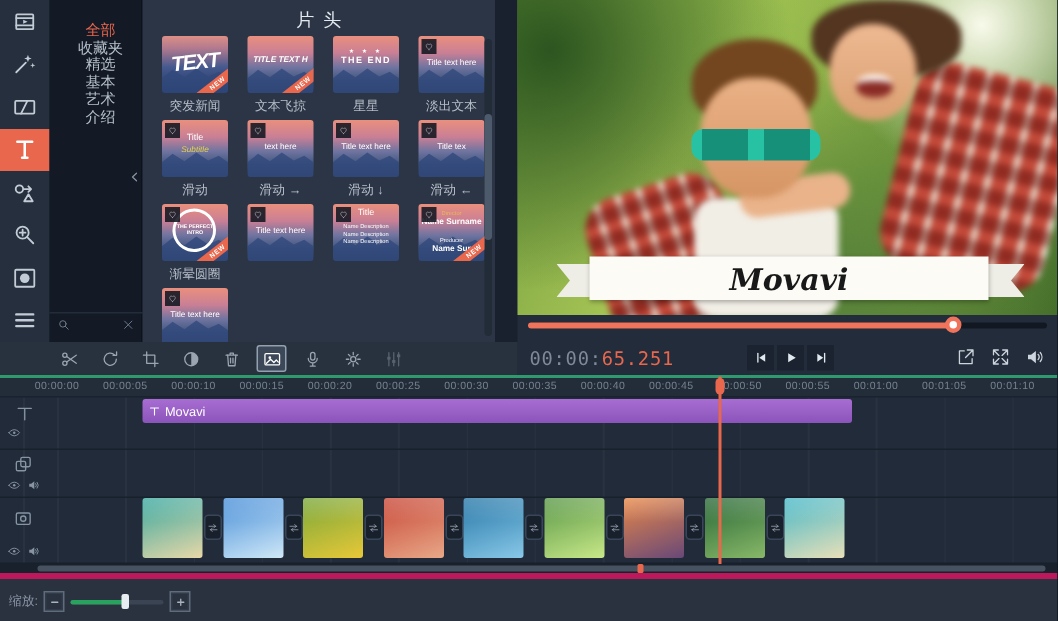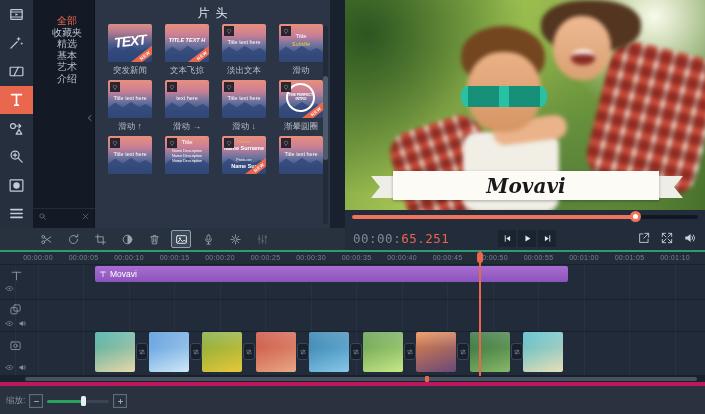--- a/index.html
+++ b/index.html
@@ -363,20 +363,27 @@
           <div class="lbl">突发新闻</div>
         </div>
         <div class="cell">
           <div class="thumb v-flytext">
             <div class="t1">TITLE TEXT H</div>
             <div class="new">NEW</div>
           </div>
           <div class="lbl">文本飞掠</div>
         </div>
         <div class="cell">
+          <div class="thumb v-theend">
+            <div class="t2">★ ★ ★</div>
+            <div class="t1">THE END</div>
+          </div>
+          <div class="lbl">星星</div>
+        </div>
+        <div class="cell">
           <div class="thumb v-title">
             <div class="heart">
               <svg class="ic">
                 <use href="#i-heart"></use>
               </svg>
             </div>
             <div class="t1">Title text here</div>
           </div>
           <div class="lbl">淡出文本</div>
         </div>
@@ -392,45 +399,45 @@
           </div>
           <div class="lbl">滑动</div>
         </div>
         <div class="cell">
           <div class="thumb v-title">
             <div class="heart">
               <svg class="ic">
                 <use href="#i-heart"></use>
               </svg>
             </div>
+            <div class="t1">text here</div>
+          </div>
+          <div class="lbl">滑动 →</div>
+        </div>
+        <div class="cell">
+          <div class="thumb v-title">
+            <div class="heart">
+              <svg class="ic">
+                <use href="#i-heart"></use>
+              </svg>
+            </div>
             <div class="t1">Title text here</div>
           </div>
-          <div class="lbl">滑动 ↑</div>
+          <div class="lbl">滑动 ↓</div>
         </div>
         <div class="cell">
           <div class="thumb v-title">
             <div class="heart">
               <svg class="ic">
                 <use href="#i-heart"></use>
               </svg>
             </div>
-            <div class="t1">text here</div>
-          </div>
-          <div class="lbl">滑动 →</div>
-        </div>
-        <div class="cell">
-          <div class="thumb v-title">
-            <div class="heart">
-              <svg class="ic">
-                <use href="#i-heart"></use>
-              </svg>
-            </div>
-            <div class="t1">Title text here</div>
-          </div>
-          <div class="lbl">滑动 ↓</div>
+            <div class="t1">Title tex</div>
+          </div>
+          <div class="lbl">滑动 ←</div>
         </div>
         <div class="cell">
           <div class="thumb v-stamp">
             <div class="heart">
               <svg class="ic">
                 <use href="#i-heart"></use>
               </svg>
             </div>
             <div class="ring"></div>
             <div class="t1">THE PERFECT INTRO</div>

